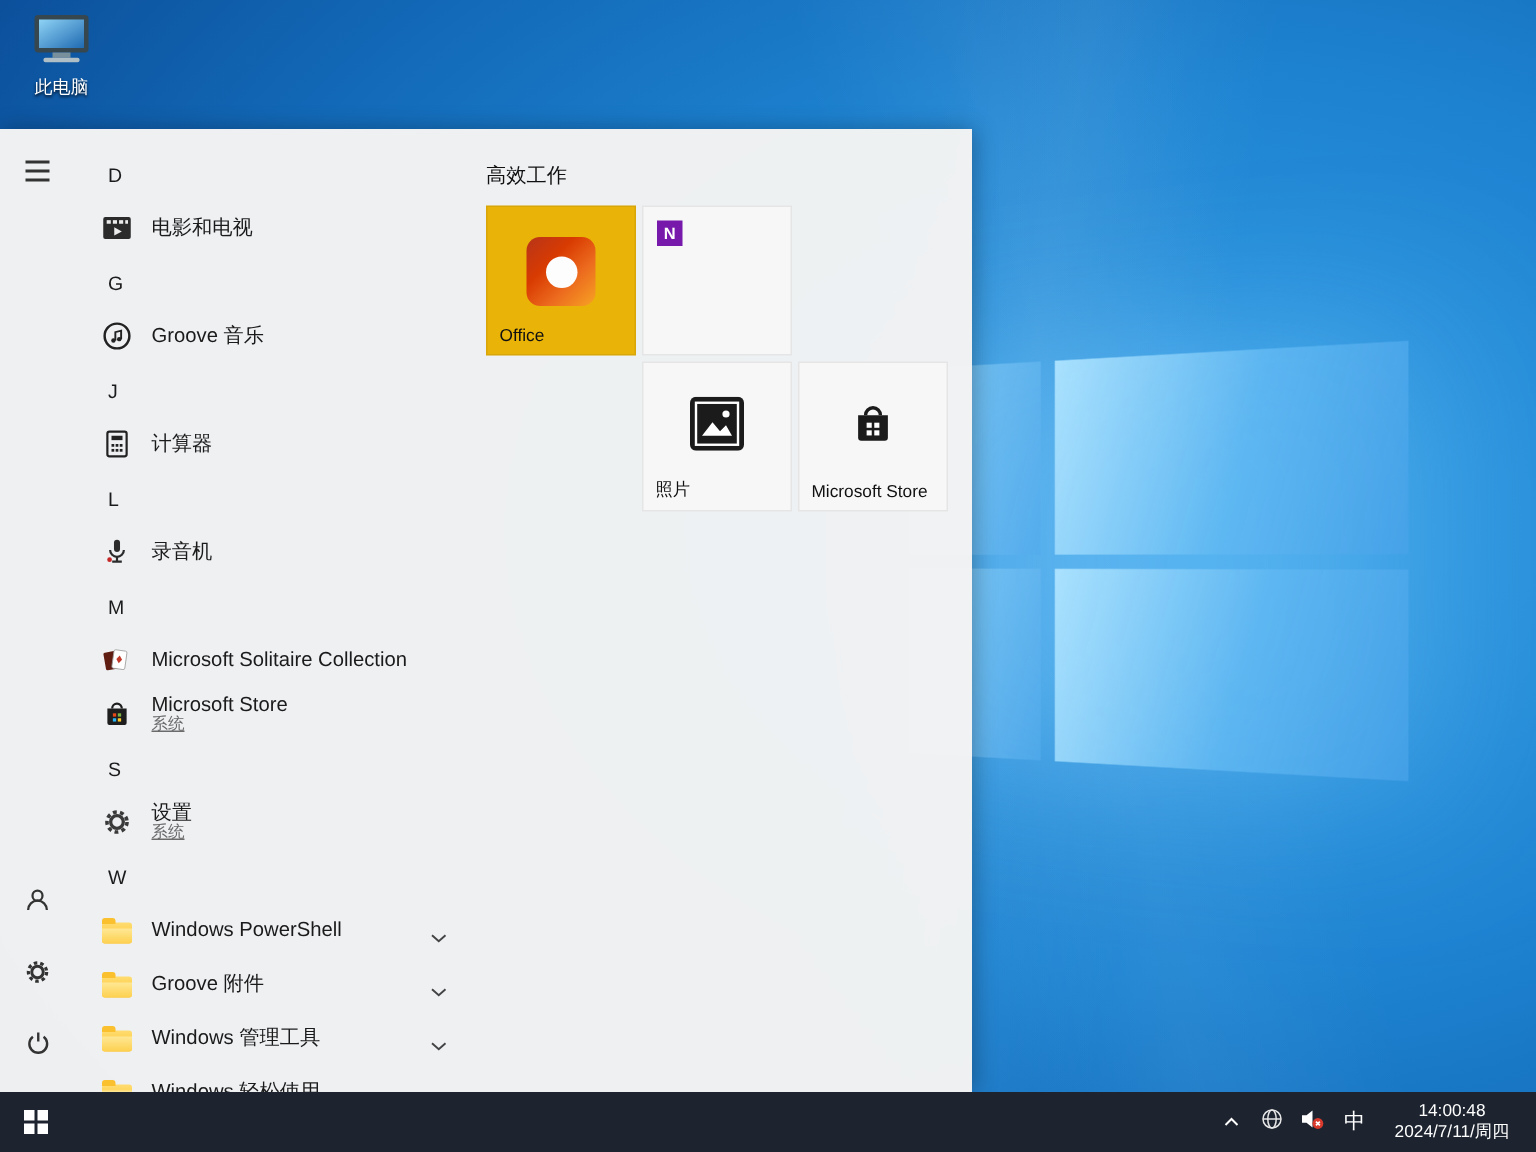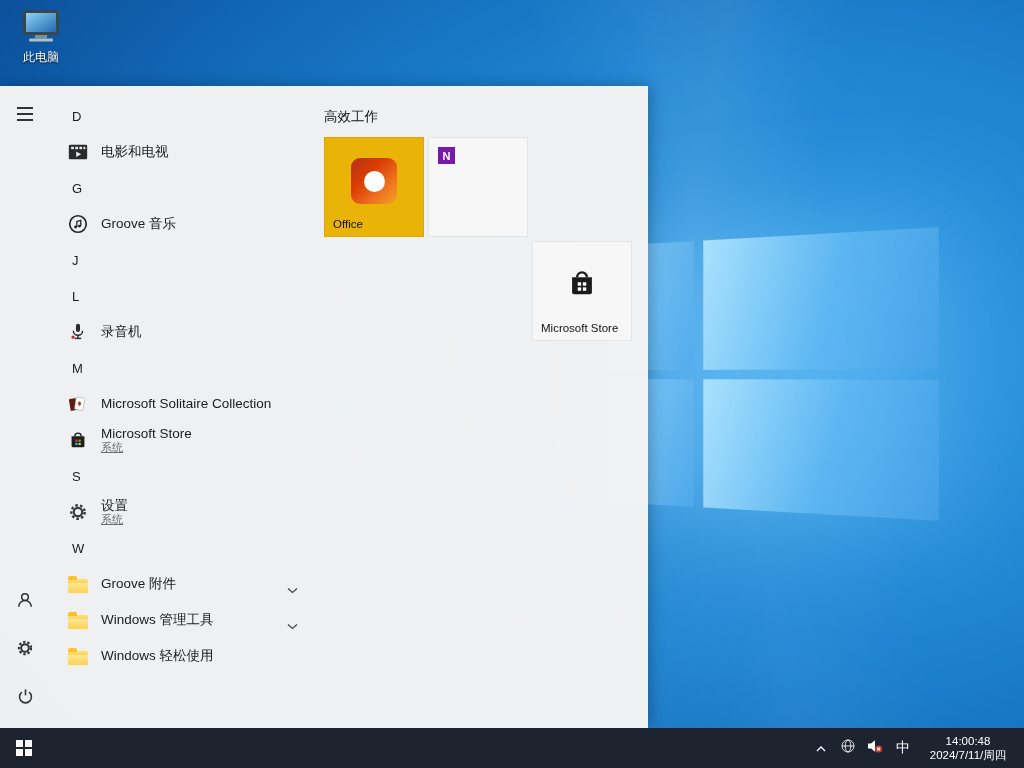--- a/index.html
+++ b/index.html
@@ -182,20 +182,39 @@
         </span>
         <span class="texts">
             <span class="app-label">Groove 音乐</span>
           </span>
       </div>
 
       <div class="letter-row">
         <span>J</span>
       </div>
 
+      <div class="row">
+        <span class="ic">
+          <svg width="22" height="22" viewBox="0 0 24 24" fill="none" stroke="#222" stroke-width="1.6">
+            <rect x="5" y="3" width="14" height="18" rx="1.5"></rect>
+            <rect x="8" y="6" width="8" height="3.2" fill="#222" stroke="none"></rect>
+            <g fill="#222" stroke="none">
+              <rect x="8" y="12" width="2" height="2"></rect>
+                <rect x="11" y="12" width="2" height="2"></rect>
+                <rect x="14" y="12" width="2" height="2"></rect>
+              <rect x="8" y="15.6" width="2" height="2"></rect>
+                <rect x="11" y="15.6" width="2" height="2"></rect>
+                <rect x="14" y="15.6" width="2" height="2"></rect>
+            </g>
+          </svg>
+        </span>
+        <span class="texts">
+            <span class="app-label">计算器</span>
+          </span>
+      </div>
 
       <div class="letter-row">
         <span>L</span>
       </div>
 
       <div class="row">
         <span class="ic">
           <svg width="22" height="22" viewBox="0 0 24 24">
             <rect x="9.8" y="3" width="4.4" height="9" rx="2.2" fill="#2b2b2b"></rect>
             <path d="M7 10.5 a5 5 0 0 0 10 0" fill="none" stroke="#2b2b2b" stroke-width="1.6"></path>
@@ -257,54 +276,67 @@
         <span class="texts">
           <span class="app-label">设置</span>
           <span class="sub">系统</span>
         </span>
       </div>
 
       <div class="letter-row">
         <span>W</span>
       </div>
 
-
       <div class="row">
         <span class="ic">
             <span class="folder"></span>
           </span>
         <span class="texts">
-            <span class="app-label">Groove 附件</span>
+            <span class="app-label">Windows PowerShell</span>
           </span>
         <span class="chev">
           <svg width="11" height="7" viewBox="0 0 11 7" fill="none" stroke="#444" stroke-width="1.3">
               <polyline points="1,1.5 5.5,5.5 10,1.5"></polyline>
             </svg>
         </span>
       </div>
 
       <div class="row">
         <span class="ic">
             <span class="folder"></span>
           </span>
         <span class="texts">
-            <span class="app-label">Windows 管理工具</span>
+            <span class="app-label">Groove 附件</span>
           </span>
         <span class="chev">
           <svg width="11" height="7" viewBox="0 0 11 7" fill="none" stroke="#444" stroke-width="1.3">
               <polyline points="1,1.5 5.5,5.5 10,1.5"></polyline>
             </svg>
         </span>
       </div>
 
       <div class="row">
         <span class="ic">
             <span class="folder"></span>
           </span>
         <span class="texts">
+            <span class="app-label">Windows 管理工具</span>
+          </span>
+        <span class="chev">
+          <svg width="11" height="7" viewBox="0 0 11 7" fill="none" stroke="#444" stroke-width="1.3">
+              <polyline points="1,1.5 5.5,5.5 10,1.5"></polyline>
+            </svg>
+        </span>
+      </div>
+
+      <div class="row">
+        <span class="ic">
+            <span class="folder"></span>
+          </span>
+        <span class="texts">
             <span class="app-label">Windows 轻松使用</span>
           </span>
         <span class="chev">
           
         </span>
       </div>
 
     </div>
 
     <div class="tiles">
@@ -313,20 +345,31 @@
       <div class="tile" id="tile-office">
         <span class="t-icon office-logo"></span>
         <span class="t-label">Office</span>
       </div>
 
       <div class="tile" id="tile-onenote">
         <span class="onenote-badge">N</span>
         <span class="t-label"></span>
       </div>
 
+      <div class="tile" id="tile-photos">
+        <span class="t-icon">
+          <svg width="36" height="36" viewBox="0 0 36 36">
+            <rect width="36" height="36" rx="4" fill="#1b1b1b"></rect>
+            <rect x="4" y="4" width="28" height="28" fill="none" stroke="#fff" stroke-width="1.6"></rect>
+            <path d="M8 26 l7-9 5 6 4-4 4 7z" fill="#fff"></path>
+            <circle cx="24" cy="11.5" r="2.4" fill="#fff"></circle>
+          </svg>
+        </span>
+        <span class="t-label">照片</span>
+      </div>
 
       <div class="tile" id="tile-store">
         <span class="t-icon">
           <svg width="34" height="34" viewBox="0 0 24 24">
             <path d="M8.5 8 a3.5 3.5 0 0 1 7 0" fill="none" stroke="#1b1b1b" stroke-width="1.6"></path>
             <path d="M5 8 h14 v10.5 a1.5 1.5 0 0 1 -1.5 1.5 h-11 a1.5 1.5 0 0 1 -1.5 -1.5z" fill="#1b1b1b"></path>
             <g fill="#fff">
               <rect x="9" y="11.5" width="2.4" height="2.4"></rect>
                 <rect x="12.6" y="11.5" width="2.4" height="2.4"></rect>
               <rect x="9" y="15.1" width="2.4" height="2.4"></rect>

